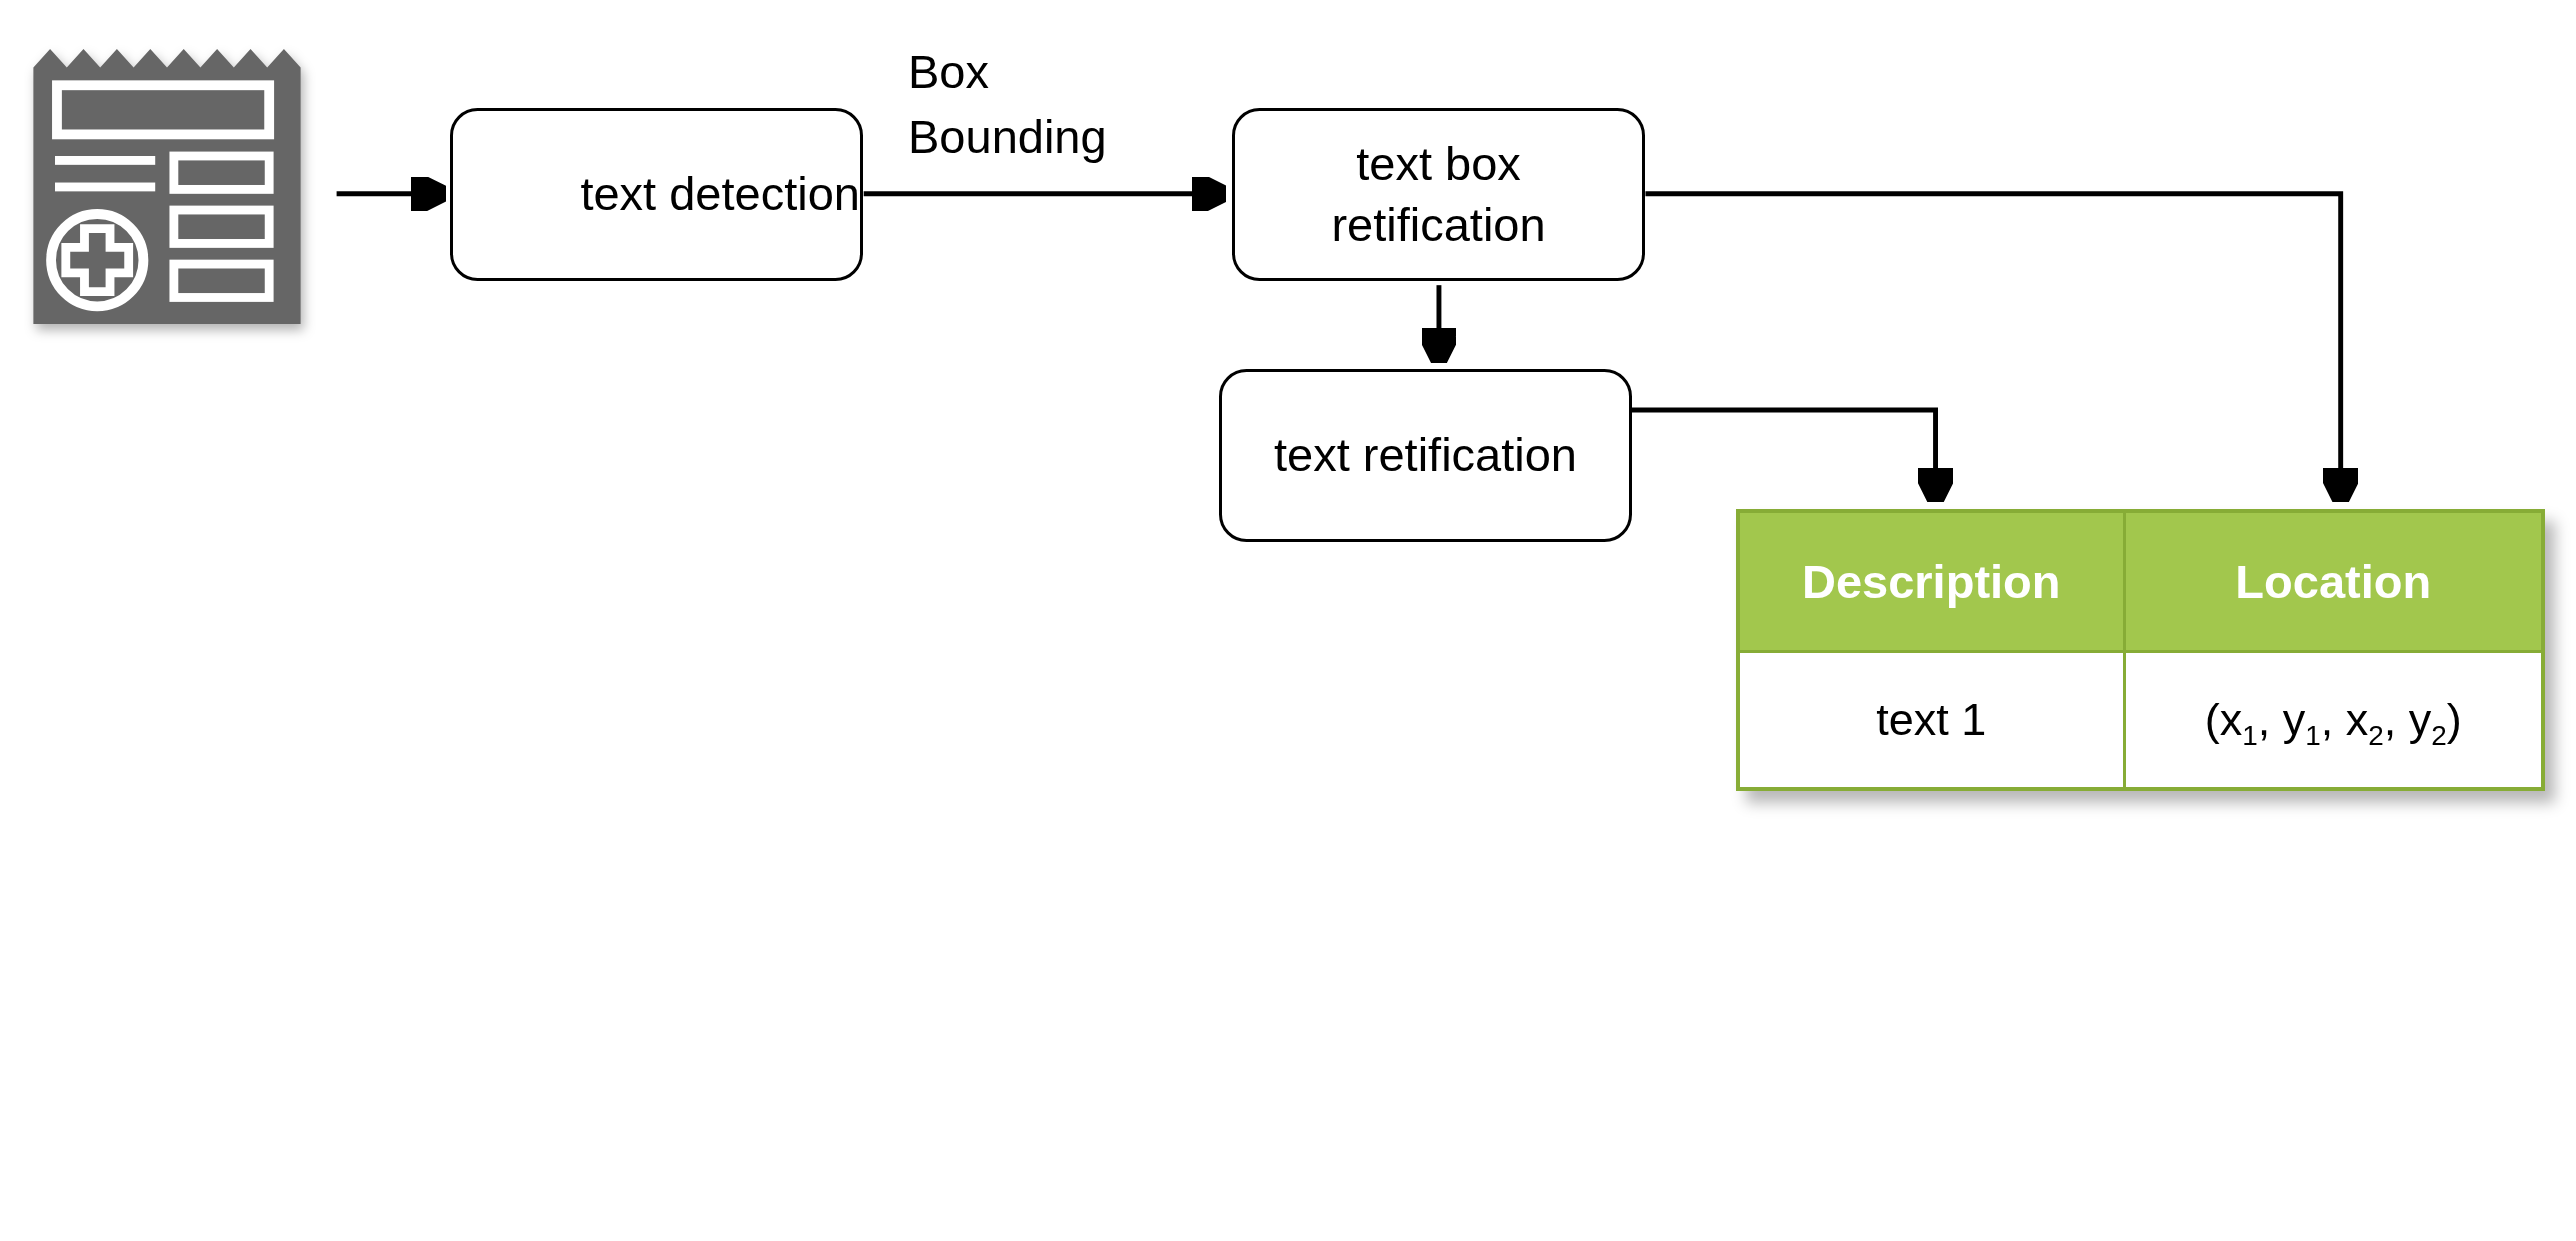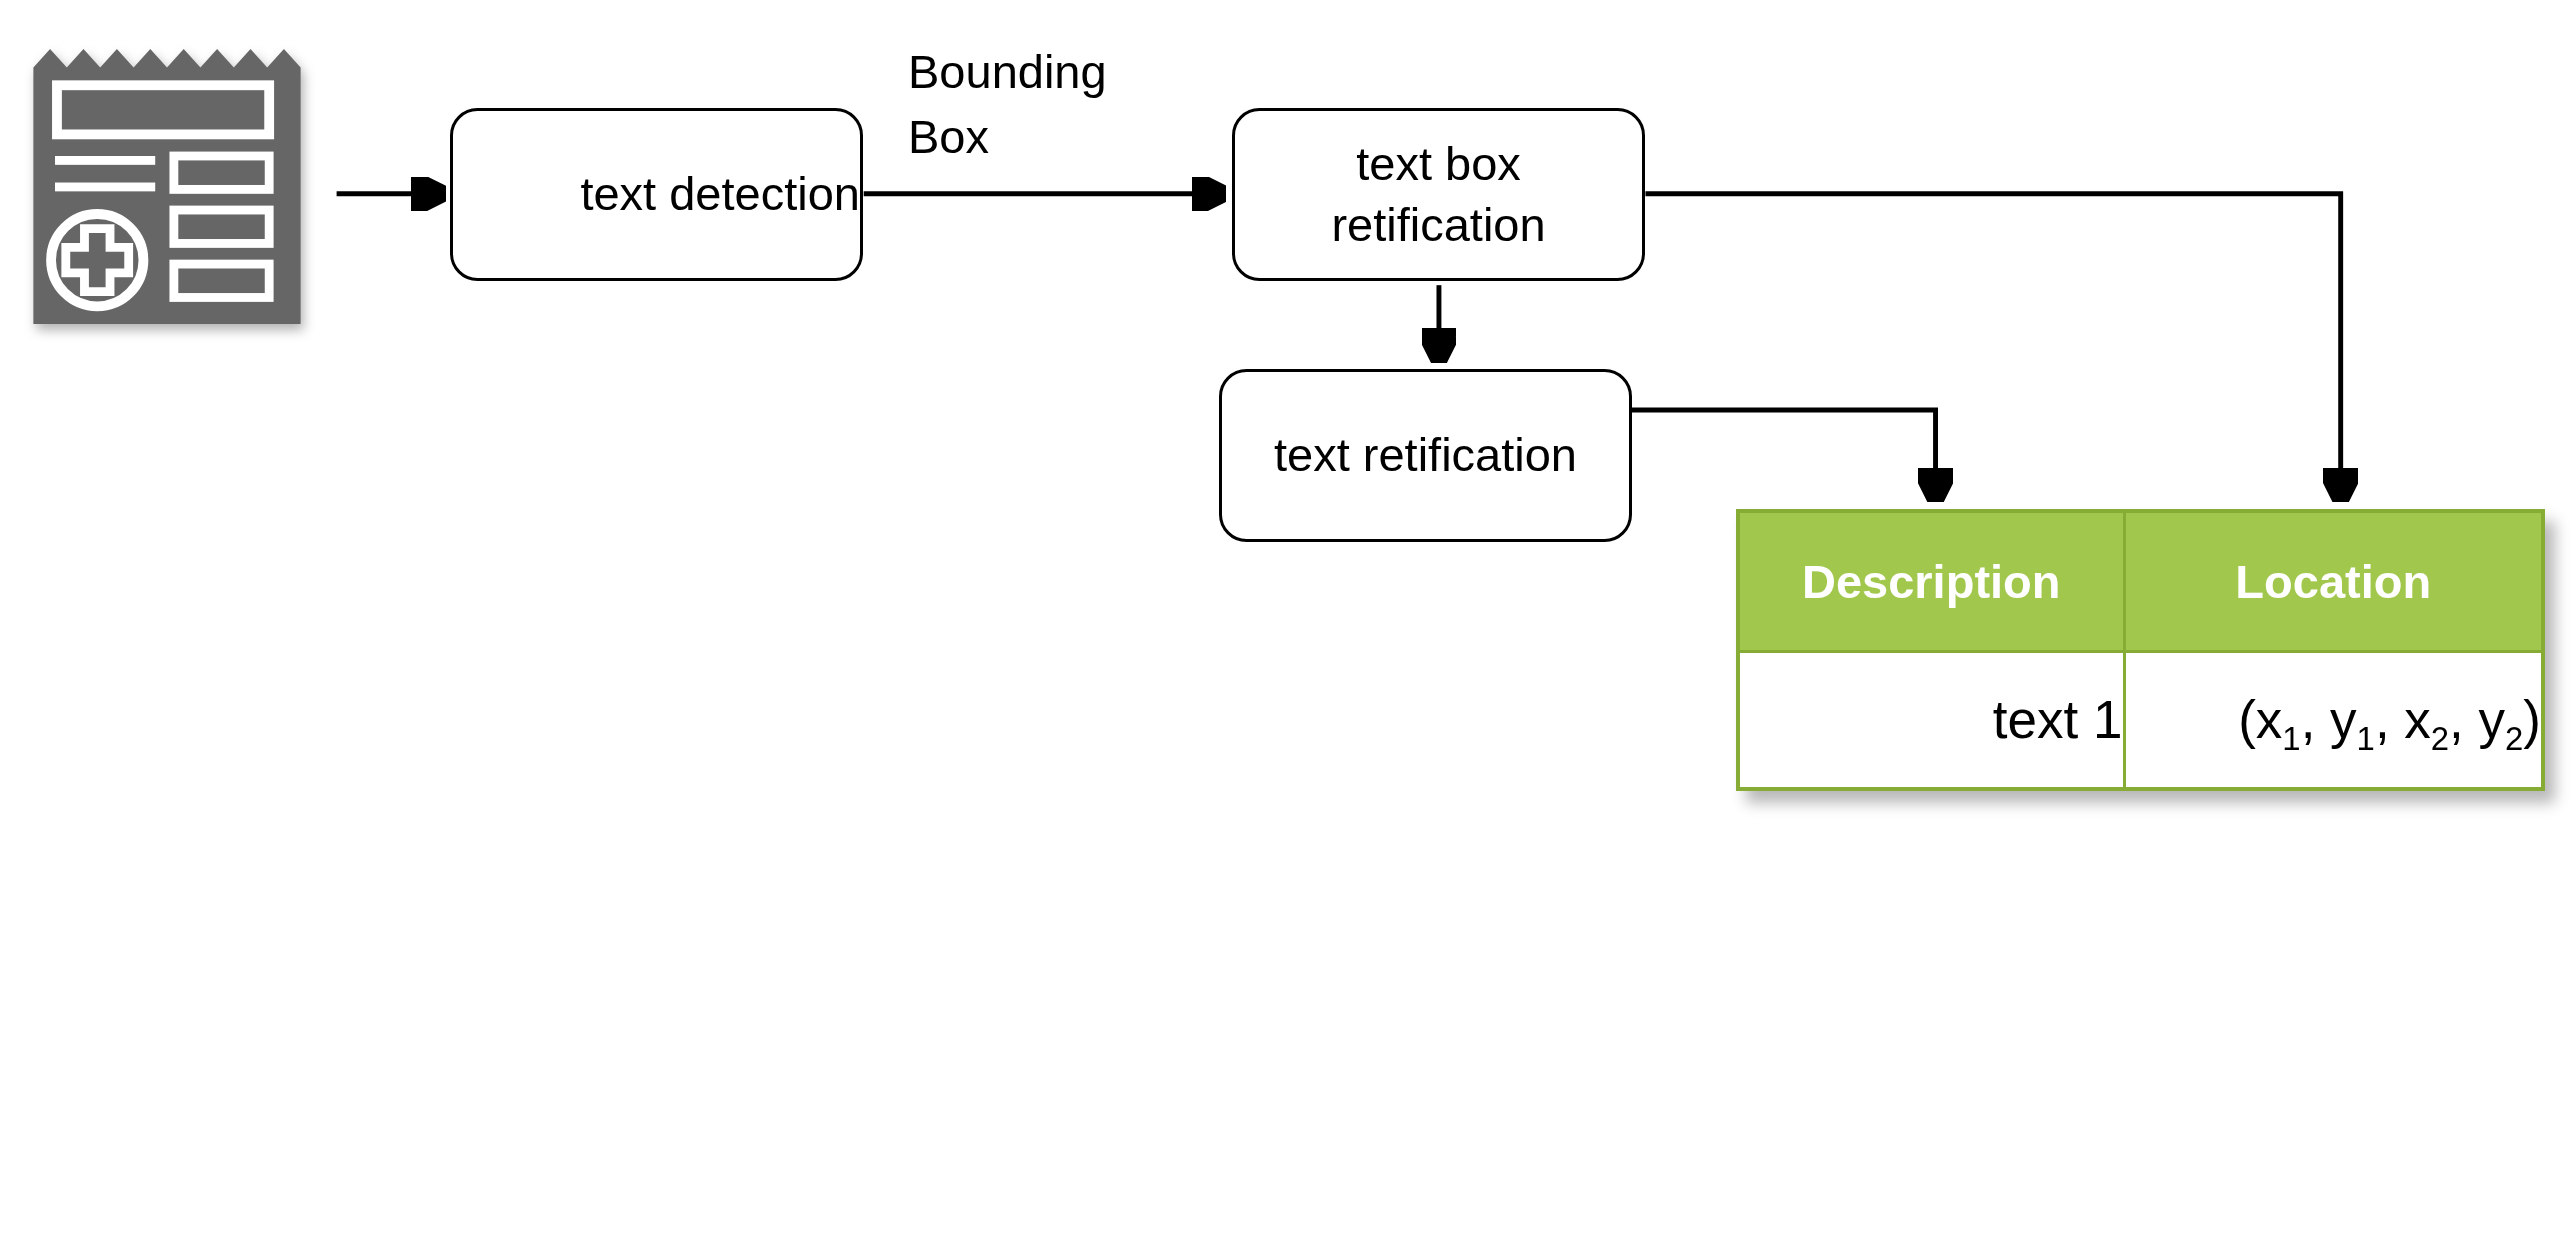--- a/index.html
+++ b/index.html
@@ -53,21 +53,21 @@
     border:3.9px solid var(--border-green);
     text-align:center;vertical-align:middle;
   }
   .results-table{border:4.9px solid var(--border-green);}
   .results-table th{
     height:140px;background:var(--header-green);
     color:#ffffff;font-size:47px;font-weight:bold;
   }
   .results-table td{
     height:138px;background:#ffffff;
-    color:#000000;font-size:53px;font-weight:normal;text-align:right;
+    color:#000000;font-size:45px;font-weight:normal;
   }
   .results-table tbody tr:nth-child(even) td{background:var(--row-alt-green);}
   .results-table col.col-description{width:386px;}
   .results-table col.col-location{width:419px;}
   .results-table sub{font-size:0.62em;line-height:0;}
 </style>
 </head>
 <body>
 
 <div class="canvas">
@@ -104,22 +104,22 @@
   <div class="node node-retification">
     <span>text box</span>
     <span>retification</span>
   </div>
 
   <div class="node node-recognition">
     <span>text retification</span>
   </div>
 
   <div class="edge-label">
+    <span>Box</span>
     <span>Bounding</span>
-    <span>Box</span>
   </div>
 
   <table class="results-table">
     <colgroup>
       <col class="col-description">
       <col class="col-location">
     </colgroup>
     <thead>
       <tr>
         <th>Description</th>

